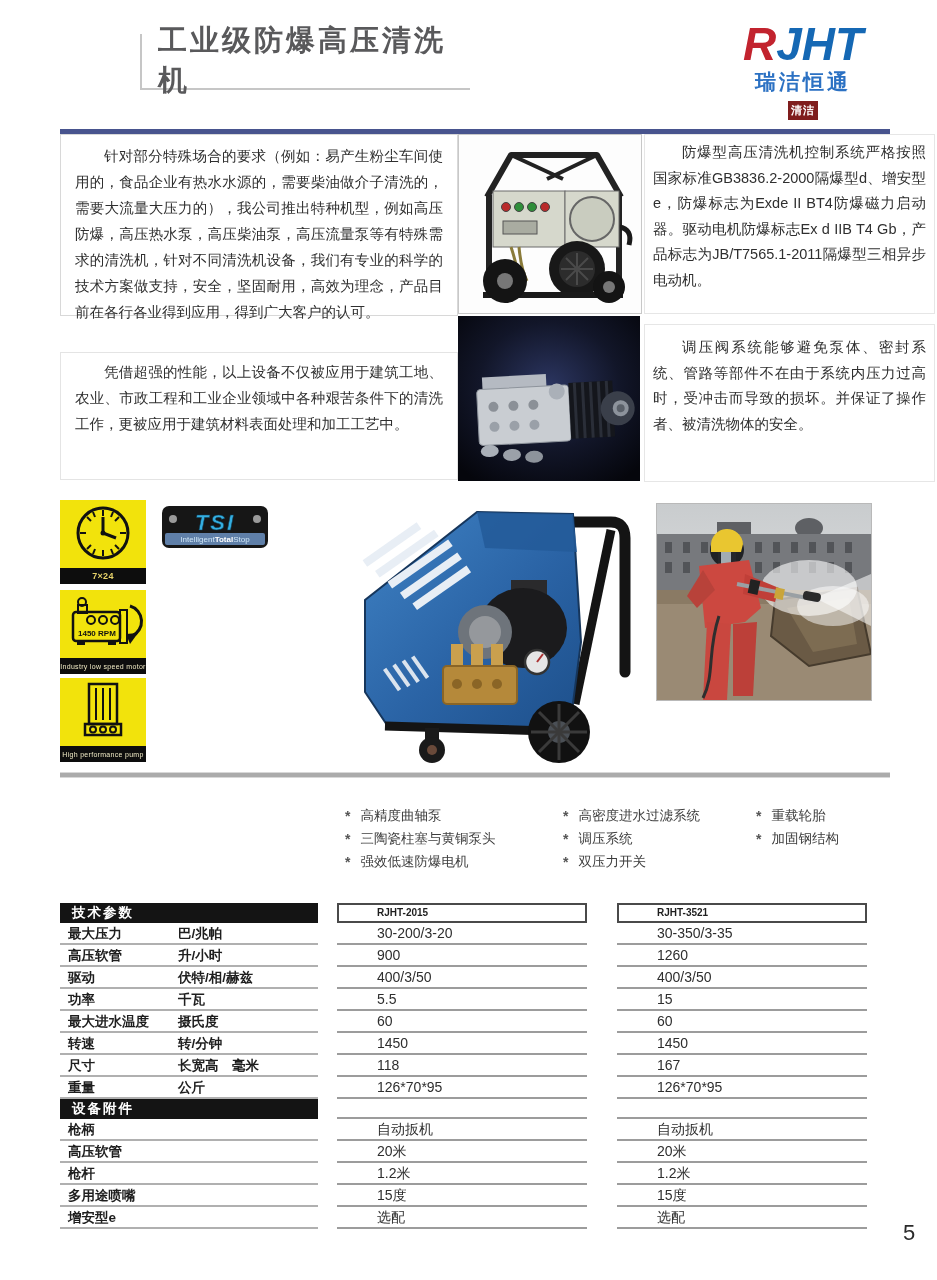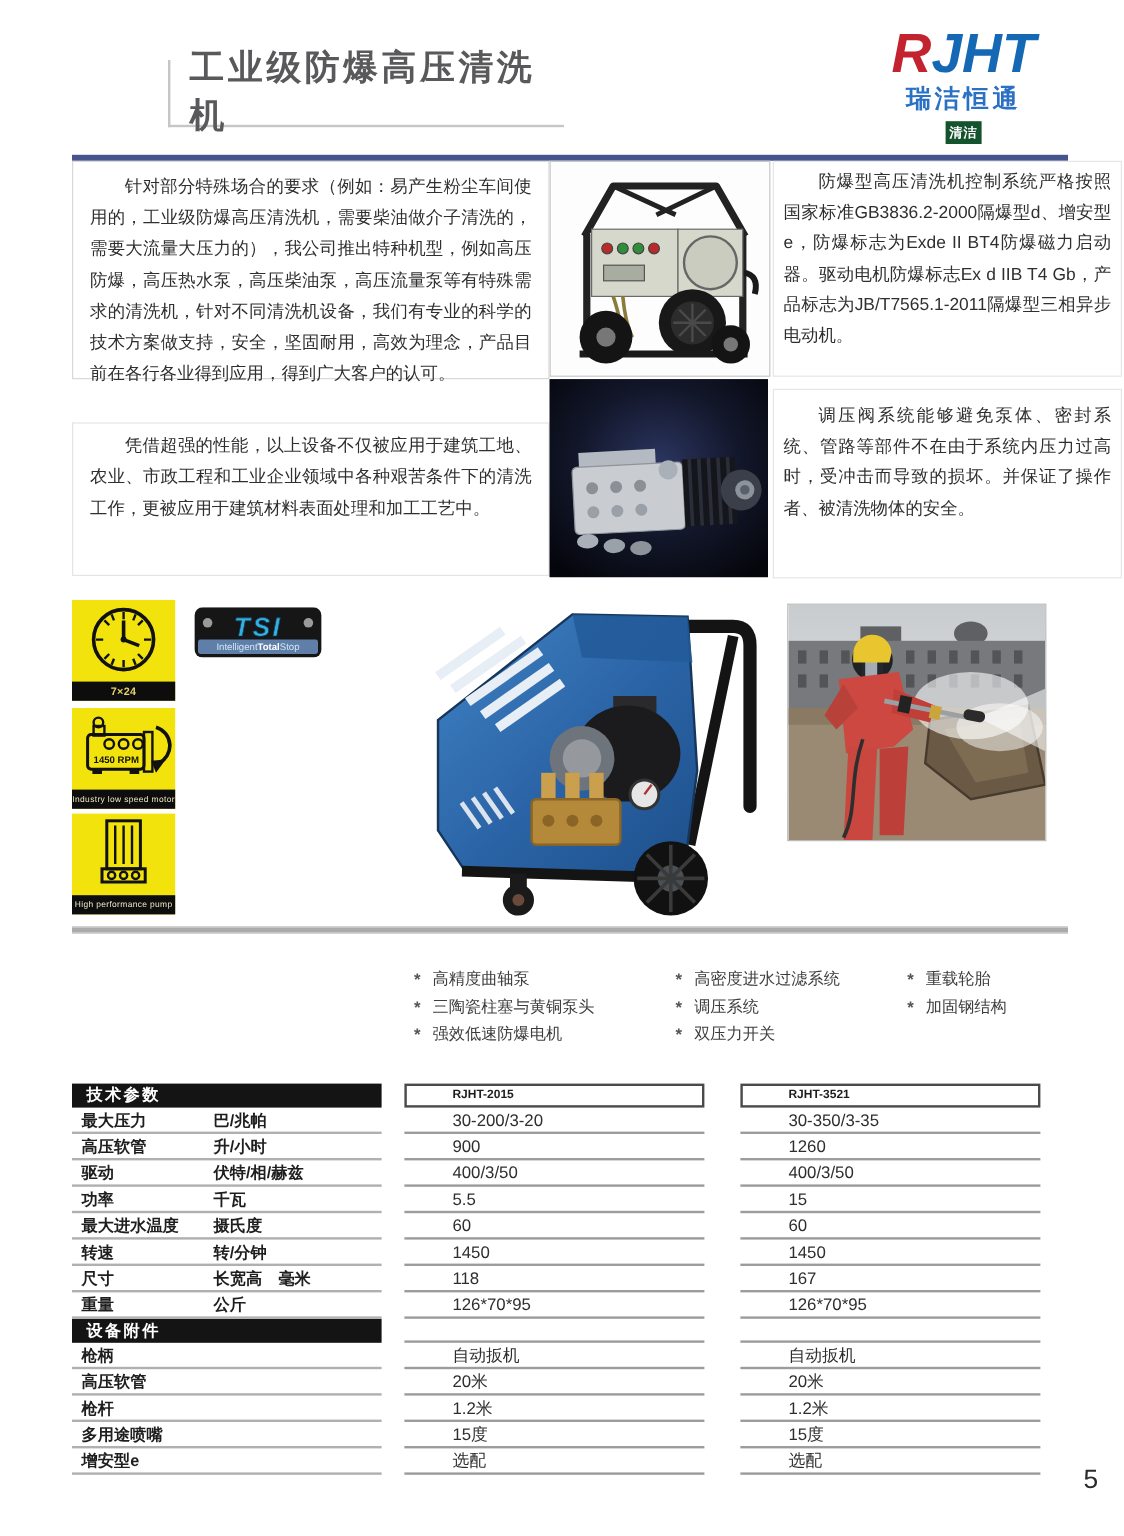--- a/index.html
+++ b/index.html
@@ -1,29 +1,29 @@
 <!DOCTYPE html>
 <html><head>
 <meta charset="utf-8">
 <style>
   html,body{margin:0;padding:0;background:#fff;}
   .page{position:relative;width:937px;height:1280px;background:#ffffff;
         font-family:"Liberation Sans","DejaVu Sans",sans-serif;overflow:hidden;color:#333;}
   .abs{position:absolute;}
 
   
-  .title-box{left:140px;top:50px;width:312px;height:54px;border-left:2px solid #c6c6c6;
+  .title-box{left:140px;top:34px;width:312px;height:54px;border-left:2px solid #c6c6c6;
              border-bottom:2px solid #c6c6c6;display:flex;align-items:center;padding-left:16px;
              font-size:29px;font-weight:bold;color:#59595b;letter-spacing:3px;}
   .logo{left:712px;top:20px;width:182px;text-align:center;}
   .logo-word{font-size:46px;font-weight:bold;font-style:italic;letter-spacing:0px;line-height:48px;}
   .logo-r{color:#c2232e;} .logo-jht{color:#1568b4;margin-top:18px;}
   .logo-row{display:flex;align-items:center;justify-content:center;gap:5px;margin-top:0px;flex-direction:column;}
   .logo-cn{font-size:21px;font-weight:bold;color:#2b71c3;letter-spacing:3px;}
-  .logo-badge{background:#14532d;color:#fff;font-size:11px;font-weight:bold;padding:2px 3px;letter-spacing:1px;}
+  .logo-badge{background:#7f1d1d;color:#fff;font-size:11px;font-weight:bold;padding:2px 3px;letter-spacing:1px;}
   .navy-bar{left:60px;top:129px;width:830px;height:5px;background:#48548e;}
 
   
   .cell{box-sizing:border-box;}
   .cell-l1{left:60px;top:134px;width:398px;height:182px;border:1px solid #d8d8d8;padding:8px 14px;}
   .cell-l2{left:60px;top:352px;width:398px;height:128px;border:1px solid #e4e4e4;padding:6px 14px;}
   .cell-r1{left:644px;top:134px;width:291px;height:180px;border:1px solid #e6e6e6;padding:5px 8px;}
   .cell-r2{left:644px;top:324px;width:291px;height:158px;border:1px solid #e6e6e6;padding:10px 8px 6px 8px;}
   .para{font-size:14.5px;line-height:26px;color:#2f2f2f;text-indent:2em;text-align:justify;margin:0;}
   .para-r{font-size:14.5px;line-height:25.5px;}
@@ -72,21 +72,21 @@
   <div class="abs logo">
     <div class="logo-word"><span class="logo-r">R</span><span class="logo-jht">JHT</span></div>
     <div class="logo-row">
       <span class="logo-cn">瑞洁恒通</span>
       <span class="logo-badge">清洁</span>
     </div>
   </div>
   <div class="abs navy-bar"></div>
 
   <div class="abs cell cell-l1">
-    <p class="para">针对部分特殊场合的要求（例如：易产生粉尘车间使用的，工业级防爆高压清洗机，需要柴油做介子清洗的，需要大流量大压力的），我公司推出特种机型，例如高压防爆，高压热水泵，高压柴油泵，高压流量泵等有特殊需求的清洗机，针对不同清洗机设备，我们有专业的科学的技术方案做支持，安全，坚固耐用，高效为理念，产品目前在各行各业得到应用，得到广大客户的认可。</p>
+    <p class="para">针对部分特殊场合的要求（例如：易产生粉尘车间使用的，食品企业有热水水源的，需要柴油做介子清洗的，需要大流量大压力的），我公司推出特种机型，例如高压防爆，高压热水泵，高压柴油泵，高压流量泵等有特殊需求的清洗机，针对不同清洗机设备，我们有专业的科学的技术方案做支持，安全，坚固耐用，高效为理念，产品目前在各行各业得到应用，得到广大客户的认可。</p>
   </div>
   <div class="abs cell cell-l2">
     <p class="para">凭借超强的性能，以上设备不仅被应用于建筑工地、农业、市政工程和工业企业领域中各种艰苦条件下的清洗工作，更被应用于建筑材料表面处理和加工工艺中。</p>
   </div>
 
   <div class="abs cell-img1">
     <svg width="180" height="176" viewBox="0 0 180 176">
       <rect x="0" y="0" width="180" height="176" fill="#fdfdfd"></rect>
       <path d="M28,62 L52,20 H138 L162,62" fill="none" stroke="#222" stroke-width="6" stroke-linejoin="round"></path>
       <path d="M52,20 L104,44 M138,20 L88,44" fill="none" stroke="#222" stroke-width="4"></path>

